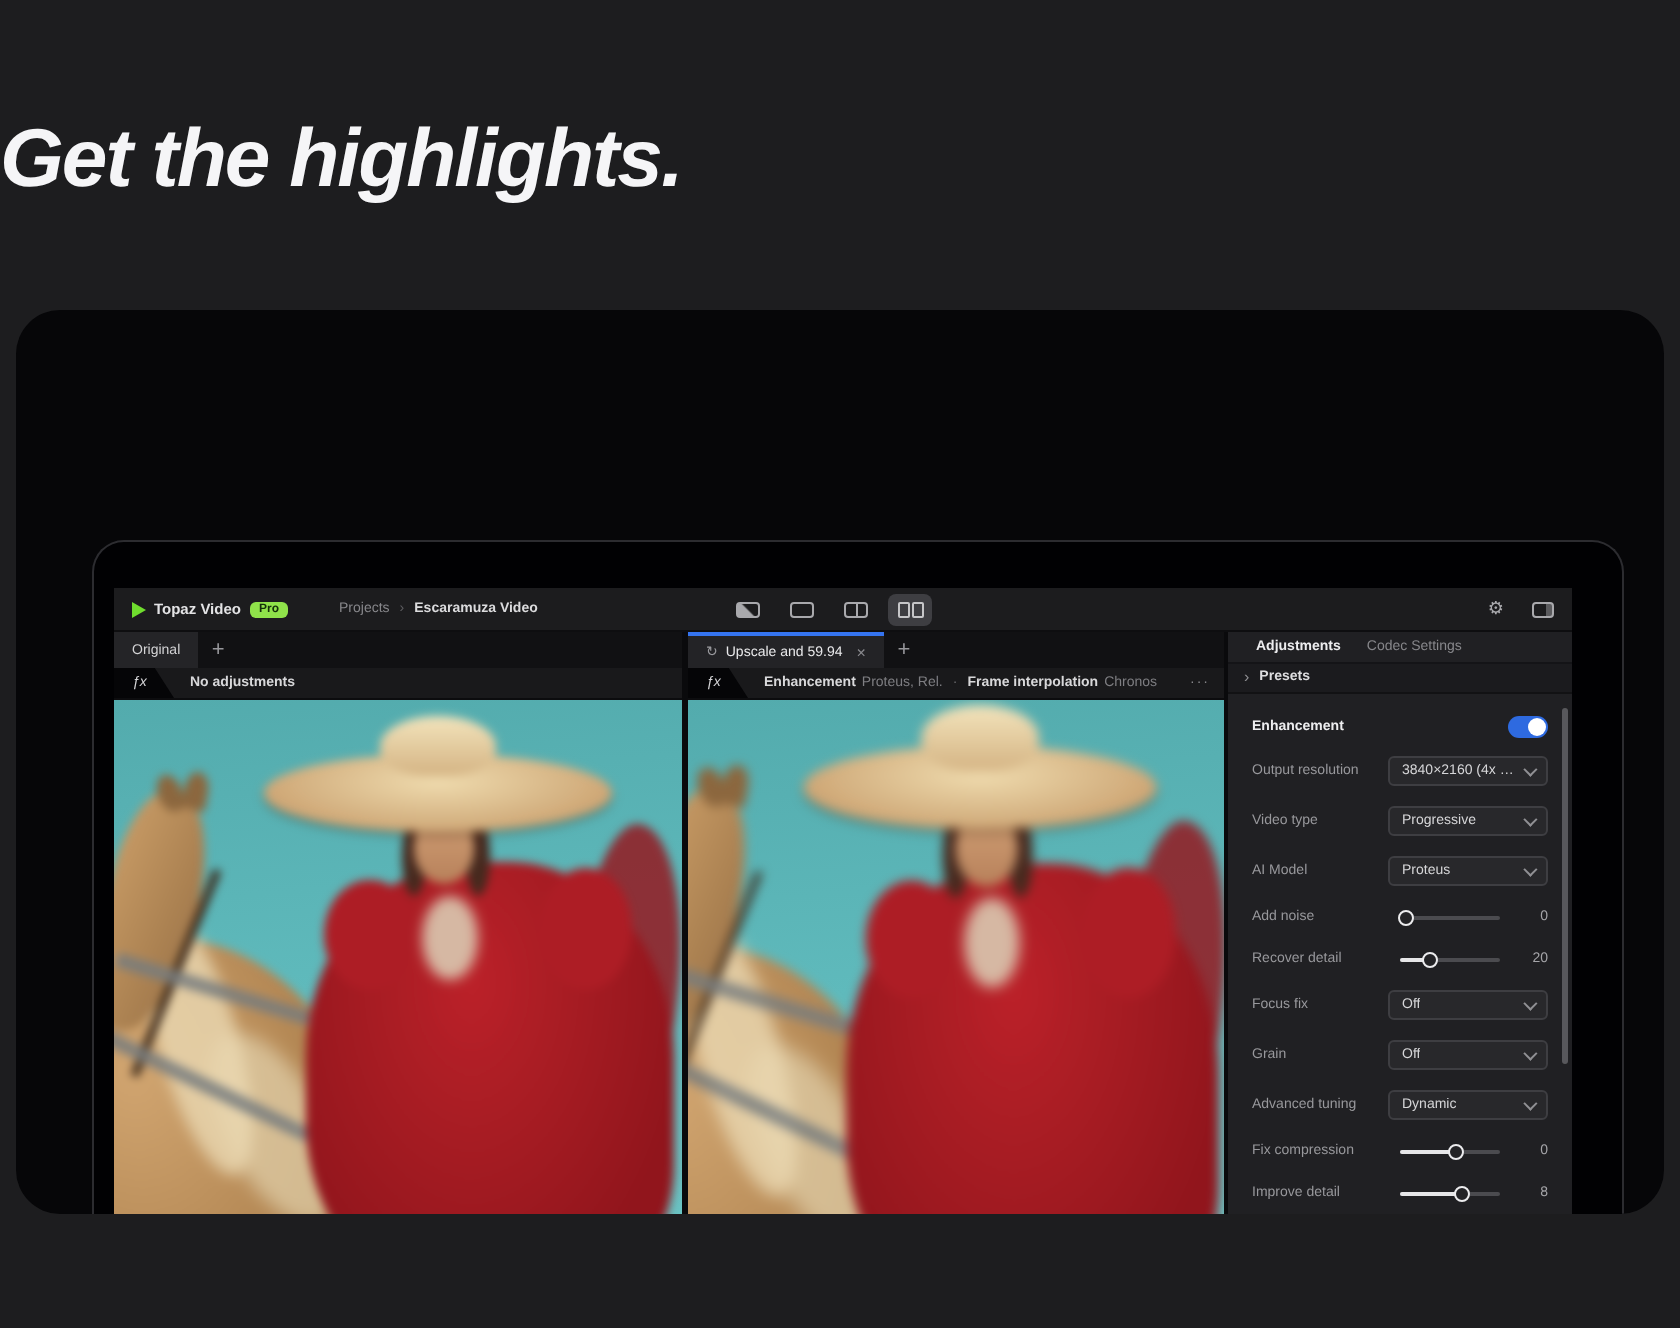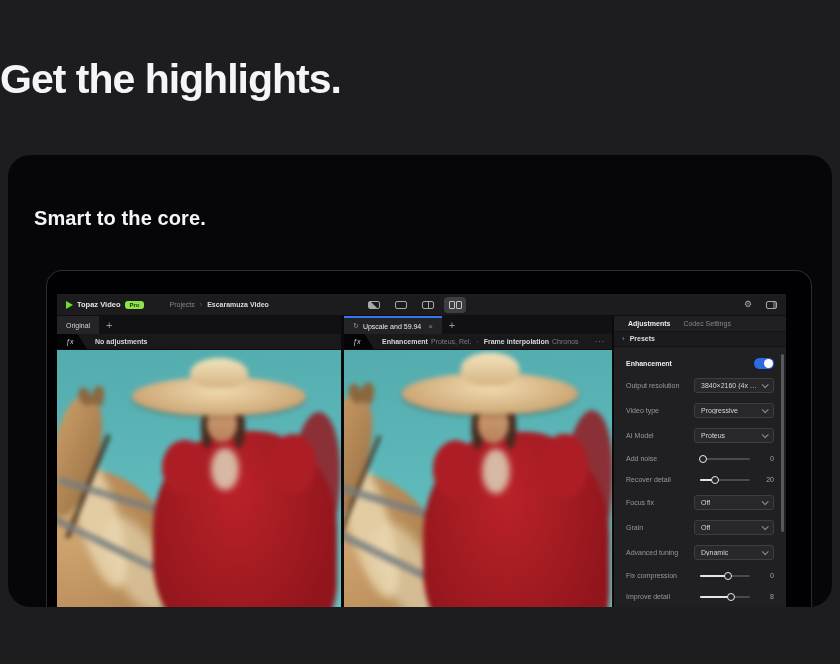--- a/index.html
+++ b/index.html
@@ -1,19 +1,19 @@
 <!DOCTYPE html>
 <html><head>
 <meta charset="utf-8">
 <style>
   html,body{margin:0;padding:0;background:#1d1d1f;}
   body{width:840px;height:664px;position:relative;overflow:hidden;
        font-family:"Liberation Sans",sans-serif;-webkit-font-smoothing:antialiased;}
   .page-title{position:absolute;left:0;top:56px;margin:0;font-size:41px;font-weight:700;
-       letter-spacing:-1px;color:#f5f5f7;}
+       letter-spacing:-1px;color:#f5f5f7;font-style:italic;}
   
   .card{position:absolute;left:8px;top:155px;width:824px;height:452px;background:#060608;
         border-radius:22px;overflow:hidden;}
   .card-copy{position:absolute;left:26px;top:26px;margin:0;font-size:20px;line-height:25px;
         font-weight:700;letter-spacing:.1px;color:#f5f5f7;}
   
   .device{position:absolute;left:38px;top:115px;width:766px;height:337px;background:#010103;
         border:1px solid #2c2c30;border-bottom:none;border-radius:16px 16px 0 0;box-sizing:border-box;}
   .app{position:absolute;left:10px;top:23px;width:729px;height:313px;background:#7dd3fc;
         overflow:hidden;font-size:7px;color:#cfcfd1;}
@@ -136,21 +136,20 @@
   .sb-scroll{position:absolute;right:2px;top:38px;width:3px;height:178px;background:#58585c;border-radius:2px;}
 </style>
 </head>
 <body>
 
 <h1 class="page-title">Get the highlights.</h1>
 
 <section class="card">
   <p class="card-copy">
     <br>
-    <span>Smart to the core.</span>
   </p>
 
   <div class="device">
     <div class="app">
 
       <div class="topbar">
         <span class="play-tri"></span>
         <span class="brand">Topaz Video</span>
         <span class="pro-badge">Pro</span>
         <span class="crumbs">

